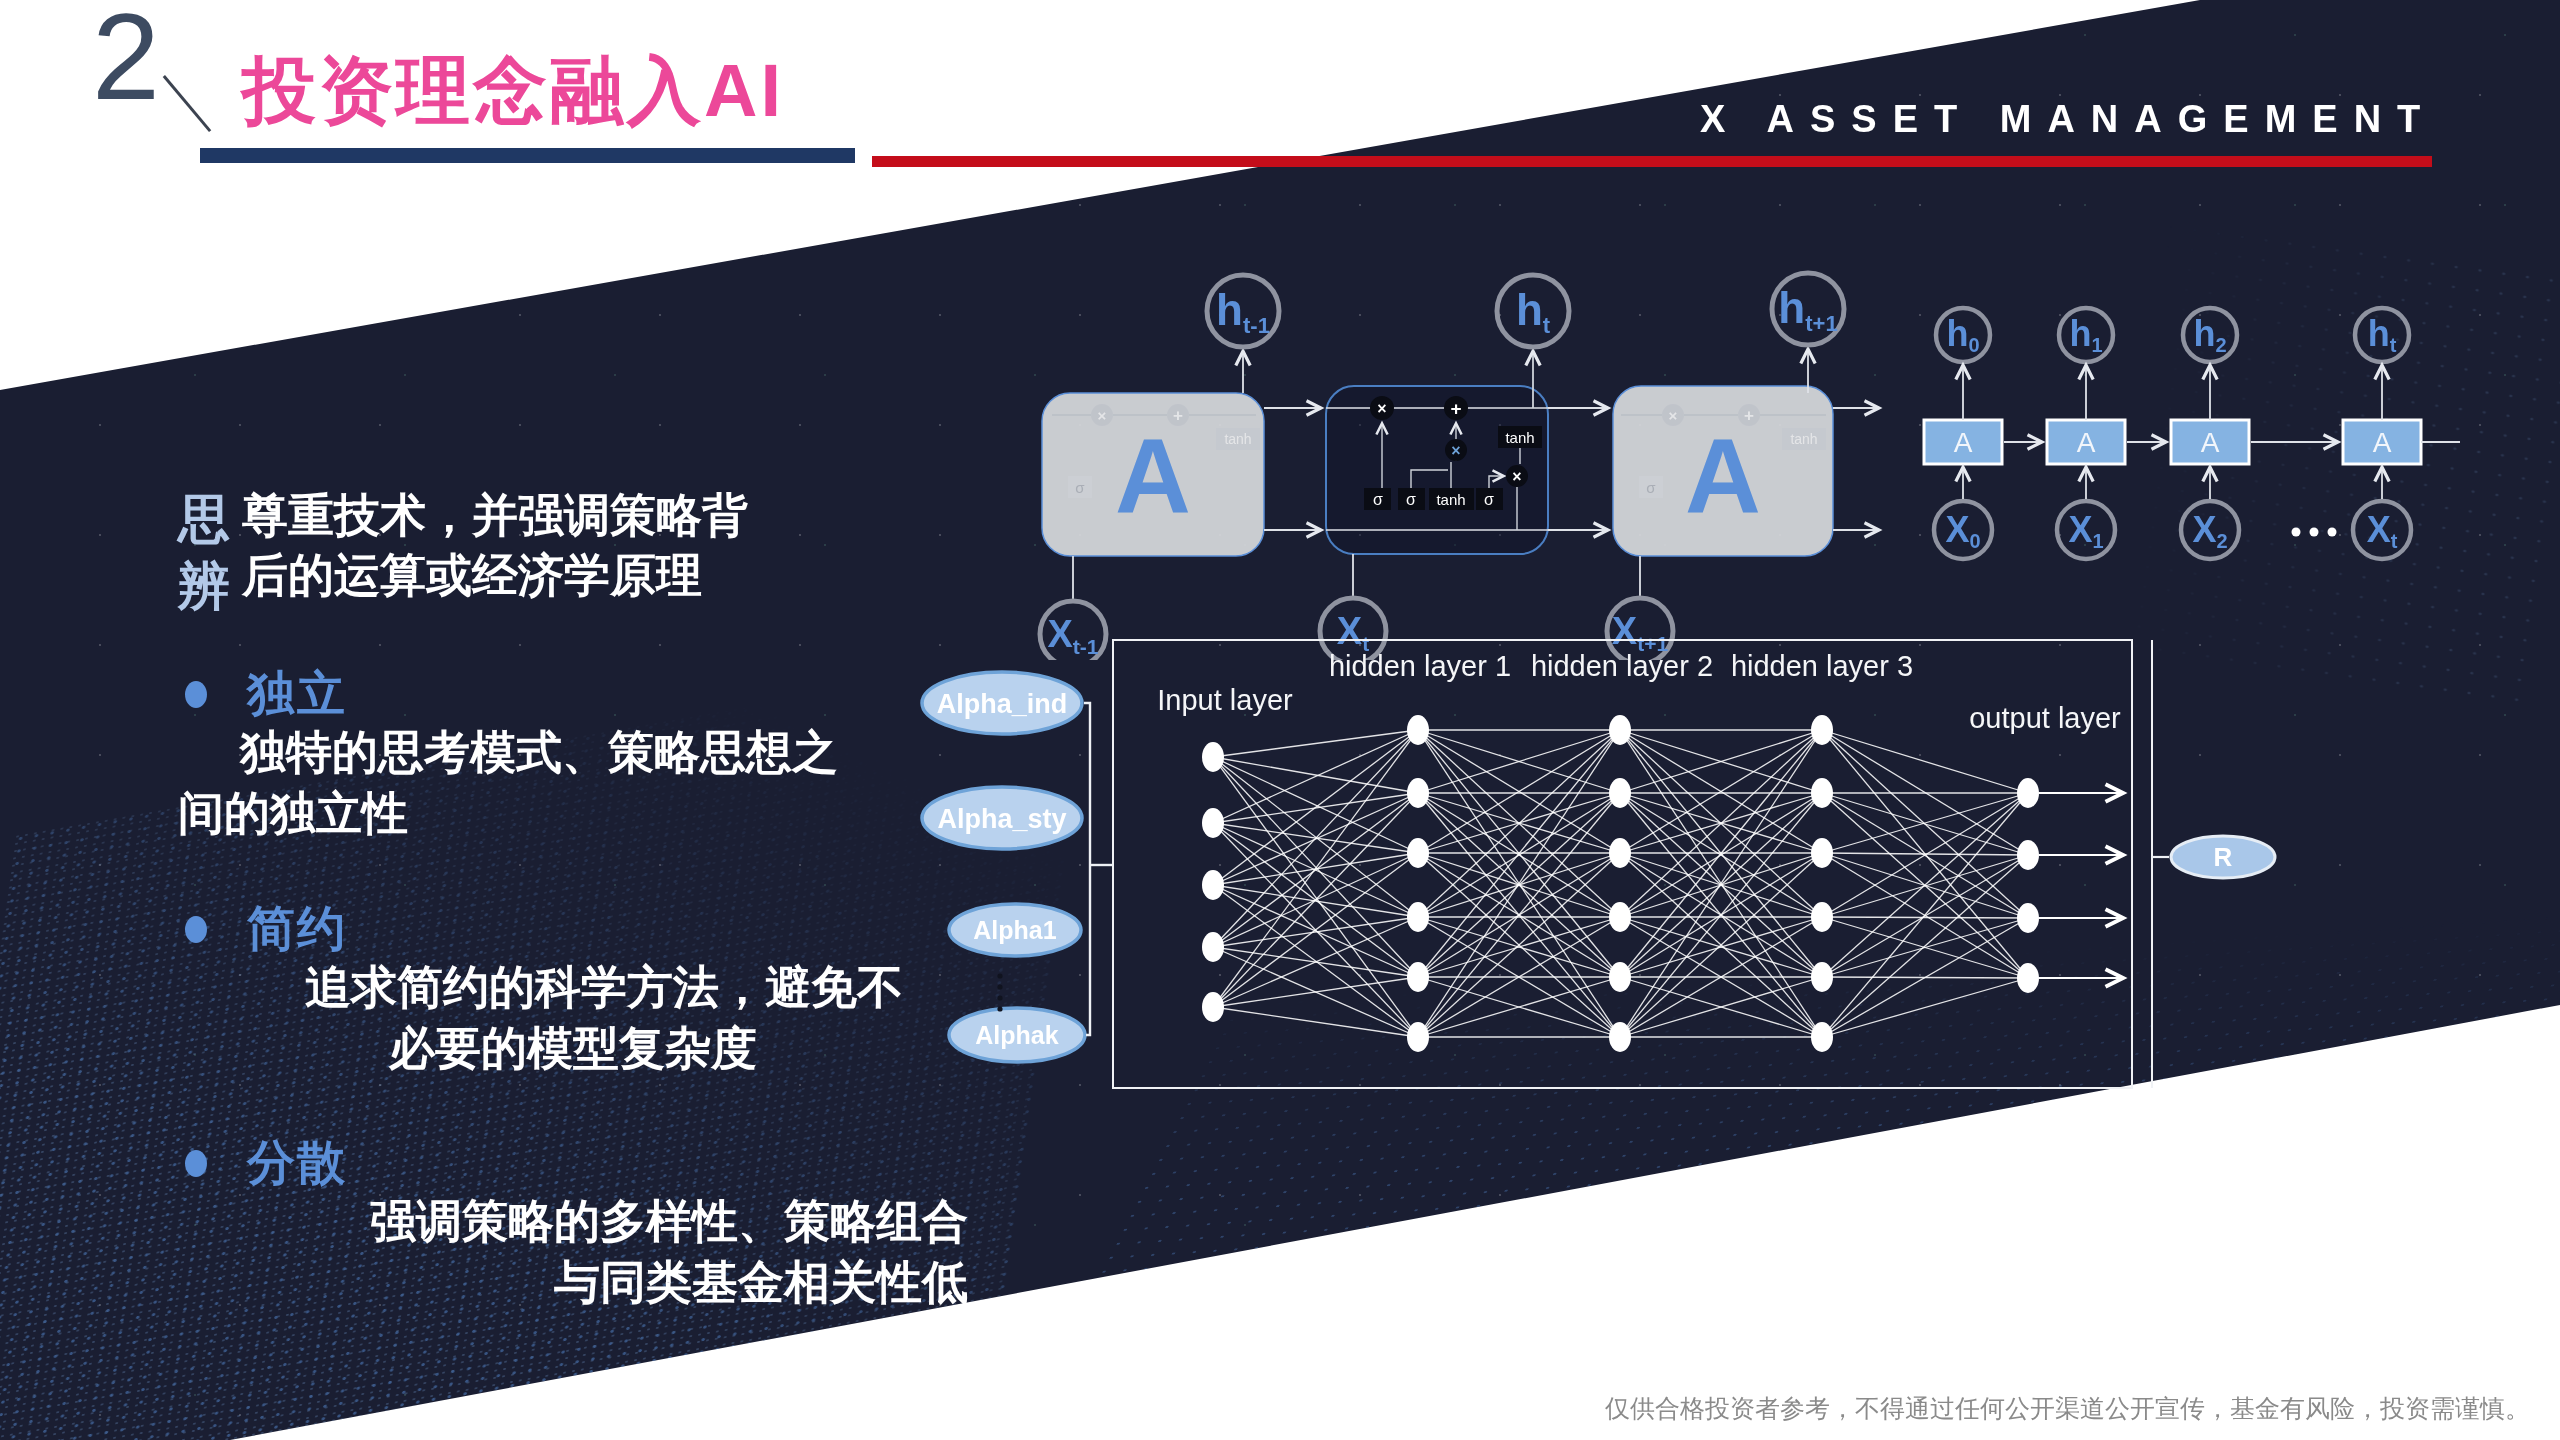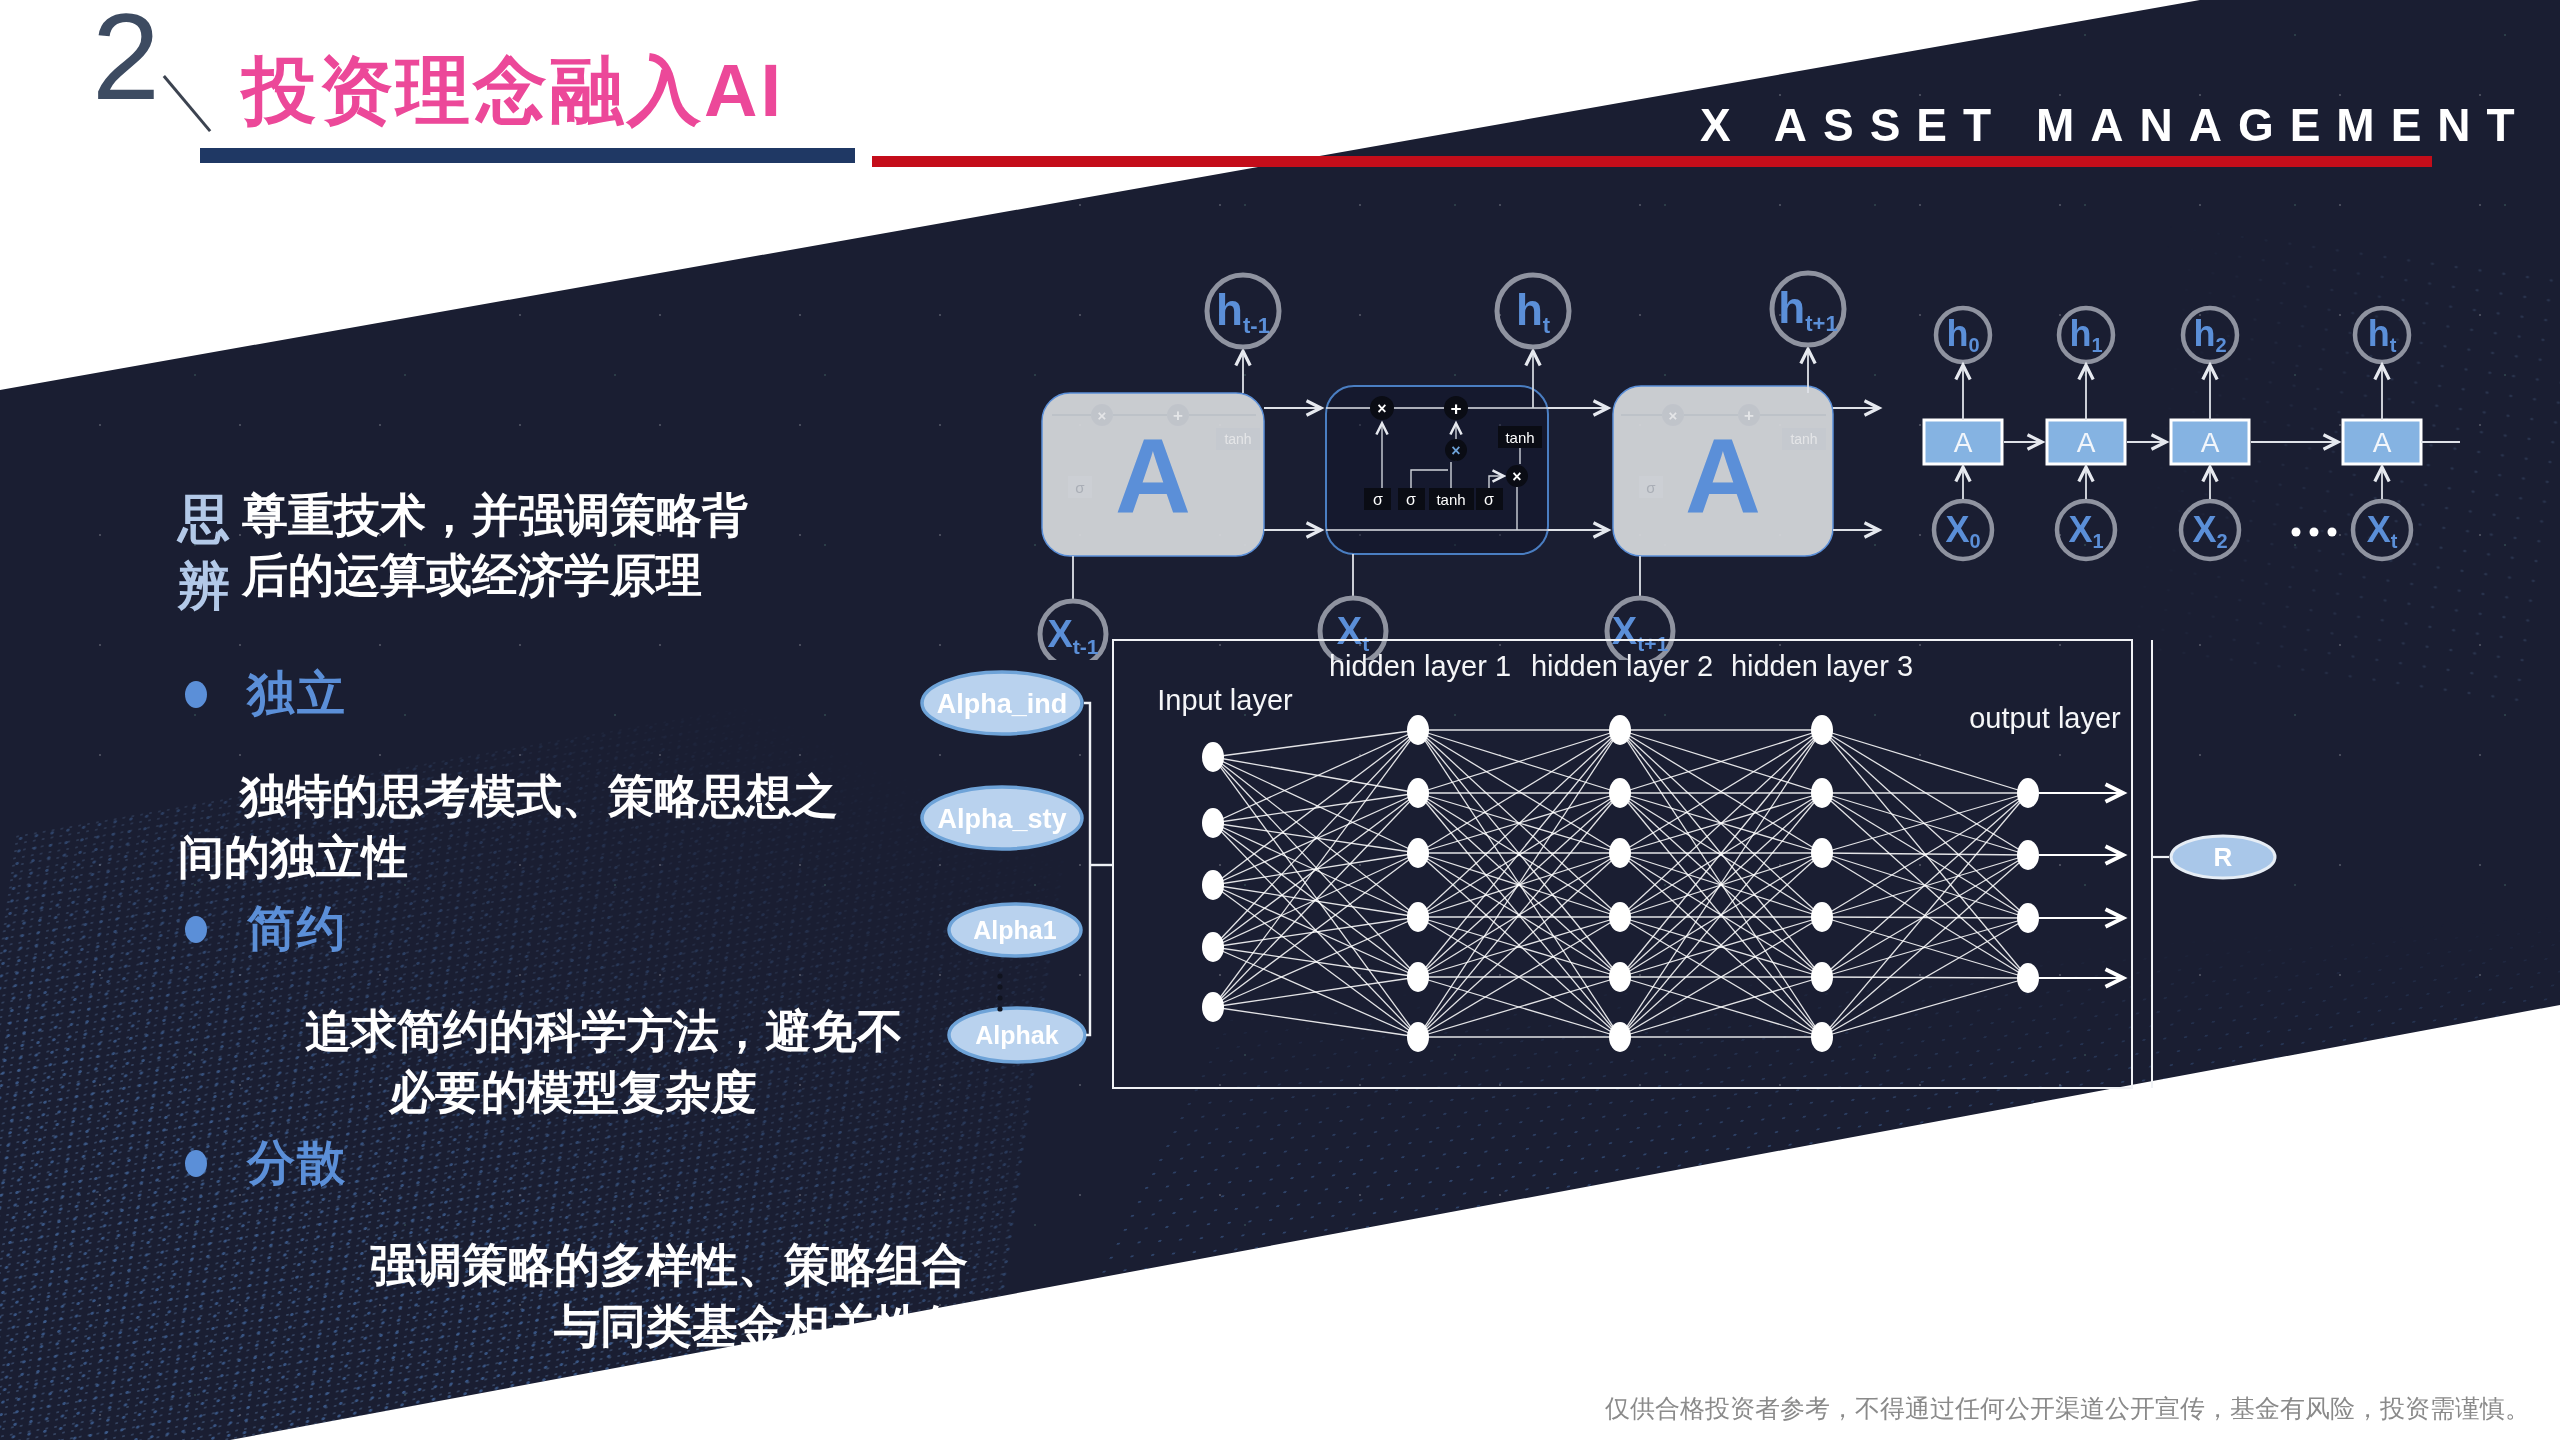--- a/index.html
+++ b/index.html
@@ -43,31 +43,31 @@
                      radial-gradient(rgba(140,230,190,.7) 1px,transparent 1.6px);
     background-size:140px 110px,210px 170px;
     background-position:30px 40px,90px 120px;
   }
   
   .num2{position:absolute;left:92px;top:-4px;font-size:122px;line-height:1;color:#3d4b61;font-weight:400;}
   .slash{position:absolute;left:165px;top:75px;width:72px;height:3px;background:#3c4350;transform:rotate(50deg);transform-origin:0 0;}
   .page-title{position:absolute;left:242px;top:42px;font-size:74px;font-weight:bold;color:#ec4899;letter-spacing:3px;white-space:nowrap;}
   .title-underline{position:absolute;left:200px;top:148px;width:655px;height:15px;background:#1f3864;}
   .red-divider{position:absolute;left:872px;top:156px;width:1560px;height:11px;background:#c40d1a;}
-  .brand{position:absolute;left:1700px;top:98px;font-size:46px;font-weight:bold;color:#ffffff;letter-spacing:16px;white-space:nowrap;}
+  .brand{position:absolute;left:1700px;top:98px;font-size:38px;font-weight:bold;color:#ffffff;letter-spacing:16px;white-space:nowrap;}
   
   .intro{position:absolute;left:178px;top:486px;display:flex;}
   .intro-label{width:64px;font-size:52px;line-height:1.28;font-weight:bold;color:#b3c9e8;}
   .intro-label span{display:block;}
   .intro-text{font-size:46px;line-height:1.3;font-weight:bold;color:#ffffff;white-space:nowrap;}
   .bullet-head{position:absolute;left:185px;display:flex;align-items:center;}
   .bullet-dot{width:22px;height:27px;border-radius:50%;background:#5b8fd8;margin-right:40px;}
   .bullet-title{font-size:48px;font-weight:bold;color:#5b8fd8;letter-spacing:2px;}
   .bullet-body{position:absolute;left:178px;width:790px;font-size:46px;line-height:1.32;font-weight:bold;color:#ffffff;}
-  .bullet-body .l1{padding-left:62px;white-space:nowrap;margin-top:44px;}
+  .bullet-body .l1{padding-left:62px;white-space:nowrap;}
   .bullet-body .l2{white-space:nowrap;}
   
   .lstm-svg{position:absolute;left:1020px;top:260px;width:1540px;height:400px;}
   .nn-svg{position:absolute;left:900px;top:630px;width:1400px;height:480px;}
   svg text{font-family:"Liberation Sans","DejaVu Sans",sans-serif;}
   
   .disclaimer{position:absolute;right:30px;top:1392px;font-size:25px;color:#8a8a8a;white-space:nowrap;}
 </style>
 </head>
 <body>

